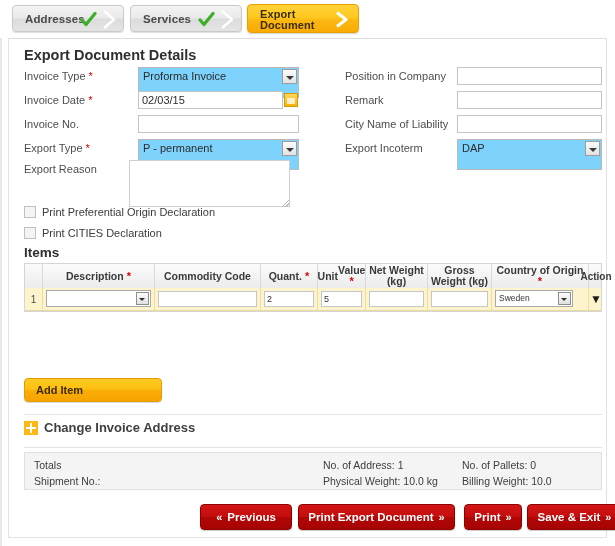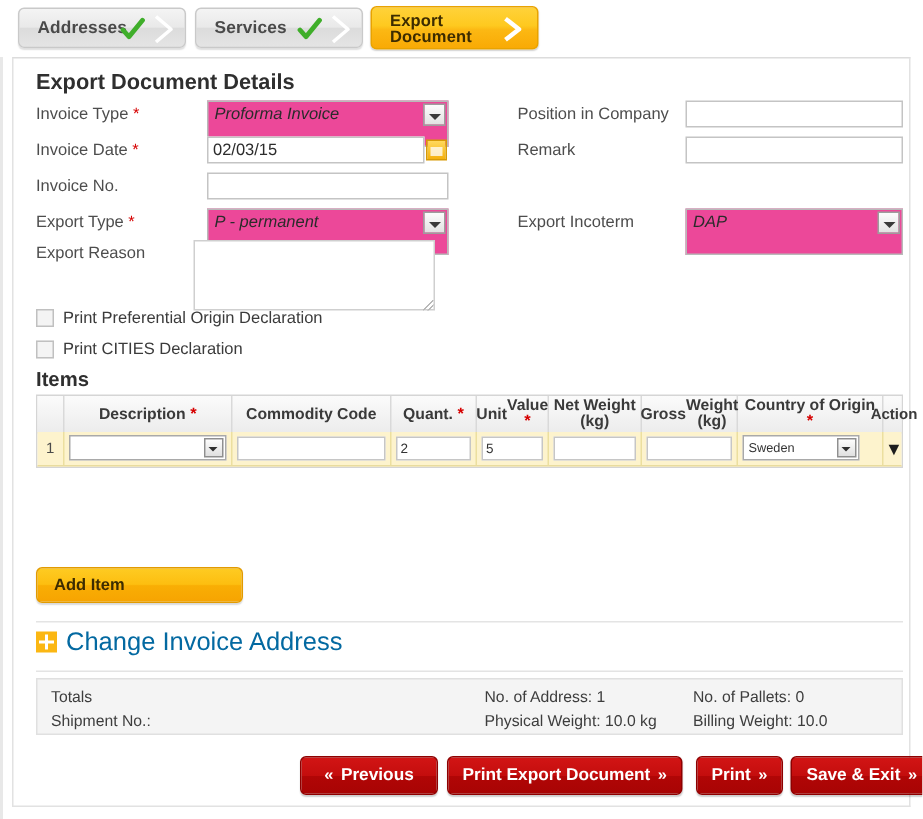--- a/index.html
+++ b/index.html
@@ -134,22 +134,21 @@
     font-size: 11px;
     color: #2c2c2c;
     padding: 0 3px;
     outline: none;
   }
   .fselwrap {
     position: absolute;
     height: 31px;
     box-sizing: border-box;
     border: 1px solid #b9b9b9;
-    background: #ec4899;
-    font-style: italic;
+    background: #7dd3fc;
   }
   .fselwrap .selval {
     position: absolute;
     left: 4px; top: 0;
     height: 17px;
     line-height: 17px;
     font-size: 11px;
     color: #2b2b2b;
   }
   .selbtn {
@@ -370,23 +369,23 @@
   .plus-icon:before, .plus-icon:after {
     content: "";
     position: absolute;
     background: #ffffff;
   }
   .plus-icon:before { left: 6px; top: 2px; width: 2px; height: 10px; }
   .plus-icon:after  { left: 2px; top: 6px; width: 10px; height: 2px; }
   .expander-label {
     position: absolute;
     left: 20px; top: 0;
-    font-size: 17px;
-    font-weight: normal;
-    color: #0369a1;
+    font-size: 13px;
+    font-weight: bold;
+    color: #404040;
     line-height: 16px;
   }
 
   
   .totals {
     position: absolute;
     box-sizing: border-box;
     background: #f4f4f4;
     border: 1px solid #e0e0e0;
   }
@@ -509,20 +508,24 @@
     <div class="frow" style="left:330px; top:28px; width:260px;">
       <div class="flabel">Position in Company</div>
       <input class="ftext" style="left: 112px; top: 0px; width: 145px;" type="text" value="">
     </div>
 
     <div class="frow" style="left:330px; top:52px; width:260px;">
       <div class="flabel">Remark</div>
       <input class="ftext" style="left: 112px; top: 0px; width: 145px;" type="text" value="">
     </div>
 
+    <div class="frow" style="left:330px; top:76px; width:260px;">
+      <div class="flabel">City Name of Liability</div>
+      <input class="ftext" style="left: 112px; top: 0px; width: 145px;" type="text" value="">
+    </div>
 
     <div class="frow" style="left:330px; top:100px; width:260px;">
       <div class="flabel">Export Incoterm</div>
       <div class="fselwrap" style="left:112px; top:0; width:145px;">
         <div class="selval">DAP</div>
         <div class="selbtn"></div>
       </div>
     </div>
 
     <div class="cbrow" style="left:9px; top:166px; width:300px;">
@@ -551,21 +554,21 @@
           <span><span>Quant.</span><span class="req"> *</span></span>
         </div>
         <div class="th" style="left:293px; width:48px; justify-content:center;">
           <span class="t2">Unit</span>
           <span class="t2"><span>Value</span><span class="req"> *</span></span>
         </div>
         <div class="th" style="left:341px; width:62px; flex-direction:column; justify-content:center;">
           <span class="t2">Net Weight</span>
           <span class="t2">(kg)</span>
         </div>
-        <div class="th" style="left:403px; width:64px; ">
+        <div class="th" style="left:403px; width:64px; flex-direction:column; ">
           <span class="t2">Gross</span>
           <span class="t2">Weight (kg)</span>
         </div>
         <div class="th" style="left:467px; width:97px;">
           <span><span>Country of Origin</span><span class="req"> *</span></span>
         </div>
         <div class="th" style="left:564px; width:14px; border-right:none; font-size:10px;text-align:right;">
           <span>Action</span>
         </div>
       </div>

